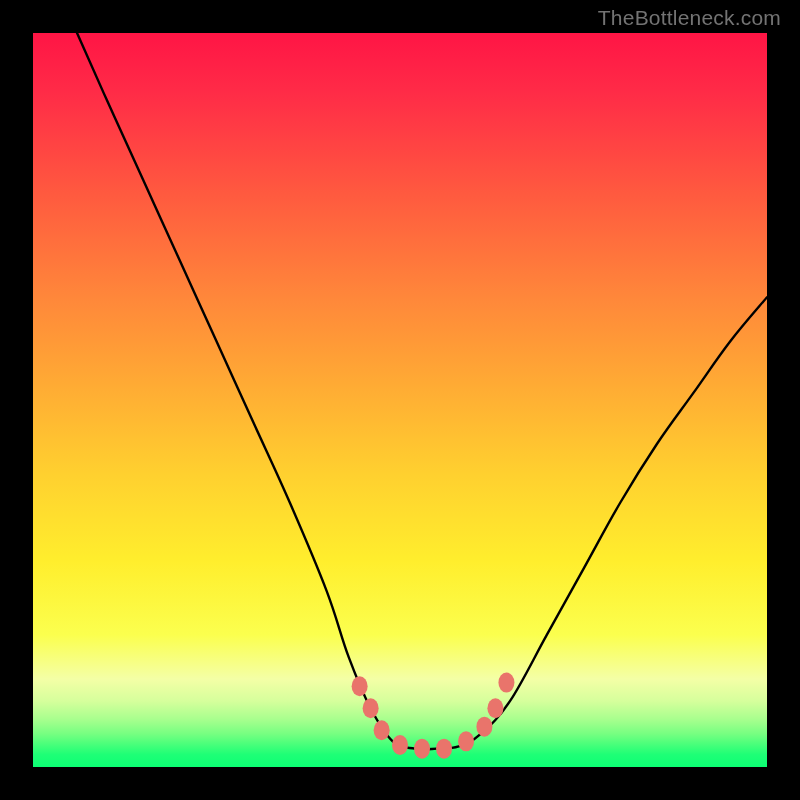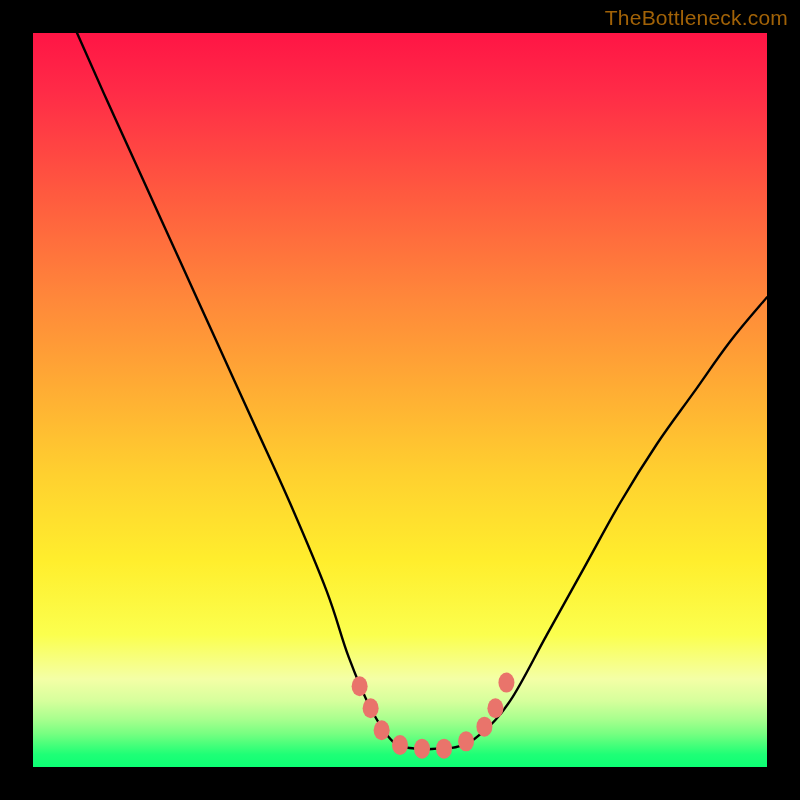--- a/index.html
+++ b/index.html
@@ -39,22 +39,22 @@
       #a8ff8e 93.5%,
       #76ff81 95.5%,
       #46ff7a 97%,
       #1eff76 98.3%,
       #0cff74 100%
     );
   }
   .watermark {
     position: absolute;
     top: 6px;
-    right: 12px;
-    color: #a16207;
+    right: 19px;
+    color: #737373;
     font-size: 21px;
     letter-spacing: 0.2px;
     font-weight: 400;
     user-select: none;
   }
   svg.curve {
     position: absolute;
     left: 0;
     top: 0;
     width: 734px;

